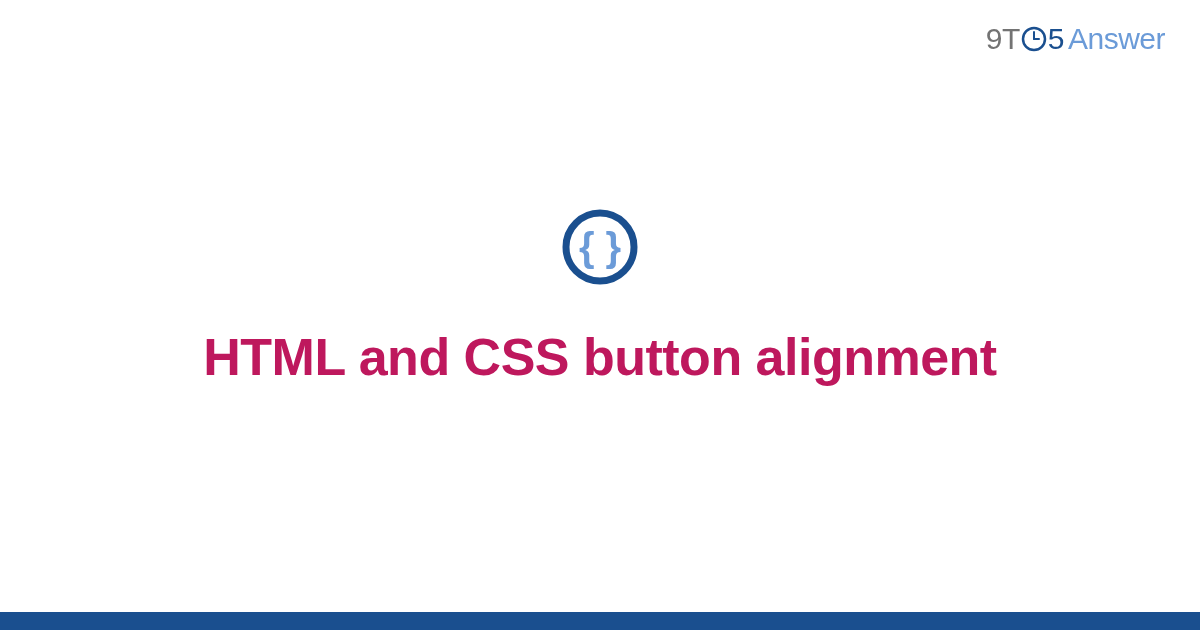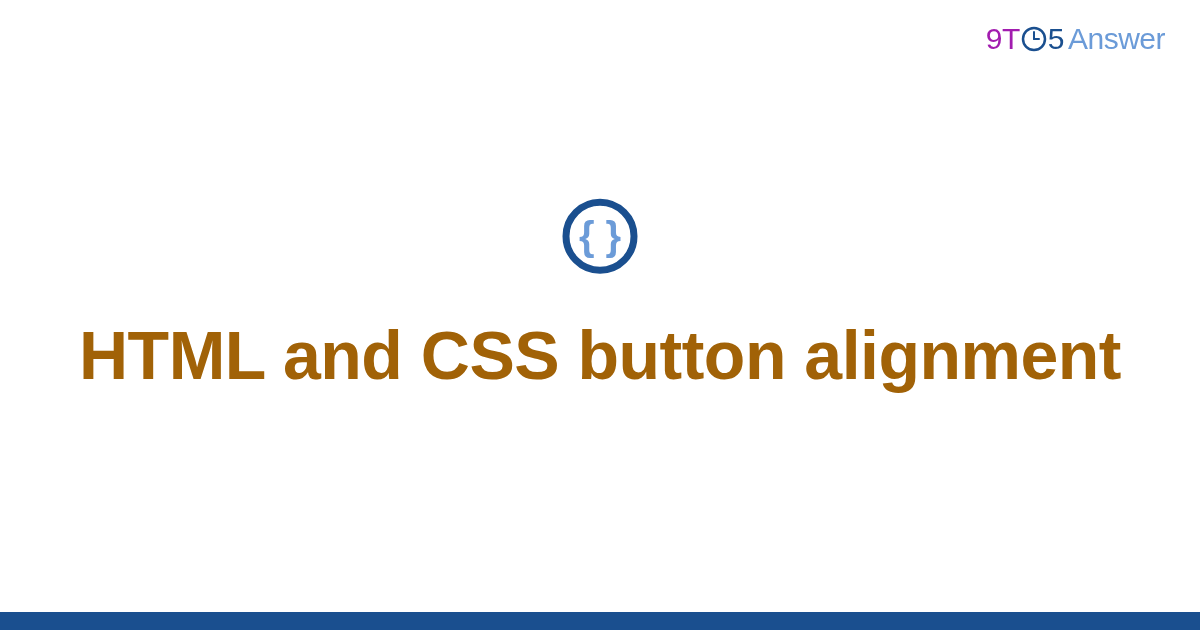--- a/index.html
+++ b/index.html
@@ -19,21 +19,21 @@
       position: absolute;
       top: 22px;
       right: 35px;
       font-size: 30px;
       font-weight: 400;
       letter-spacing: -0.5px;
       display: flex;
       align-items: center;
     }
     .logo-9t {
-      color: #a21caf;
+      color: #737373;
       font-weight: 500;
     }
     .logo-clock {
       display: inline-flex;
       align-items: center;
       justify-content: center;
       width: 26px;
       height: 26px;
       margin: 0 1px;
       vertical-align: middle;
@@ -57,23 +57,23 @@
     }
     .braces-icon {
       display: inline-flex;
       align-items: center;
       justify-content: center;
       width: 80px;
       height: 80px;
       margin-bottom: 40px;
     }
     .title {
-      font-size: 68px;
+      font-size: 52px;
       font-weight: 700;
-      color: #a16207;
+      color: #be185d;
       letter-spacing: -0.5px;
     }
     .bottom-bar {
       position: absolute;
       bottom: 0;
       left: 0;
       width: 100%;
       height: 18px;
       background: #1a4f8f;
     }

